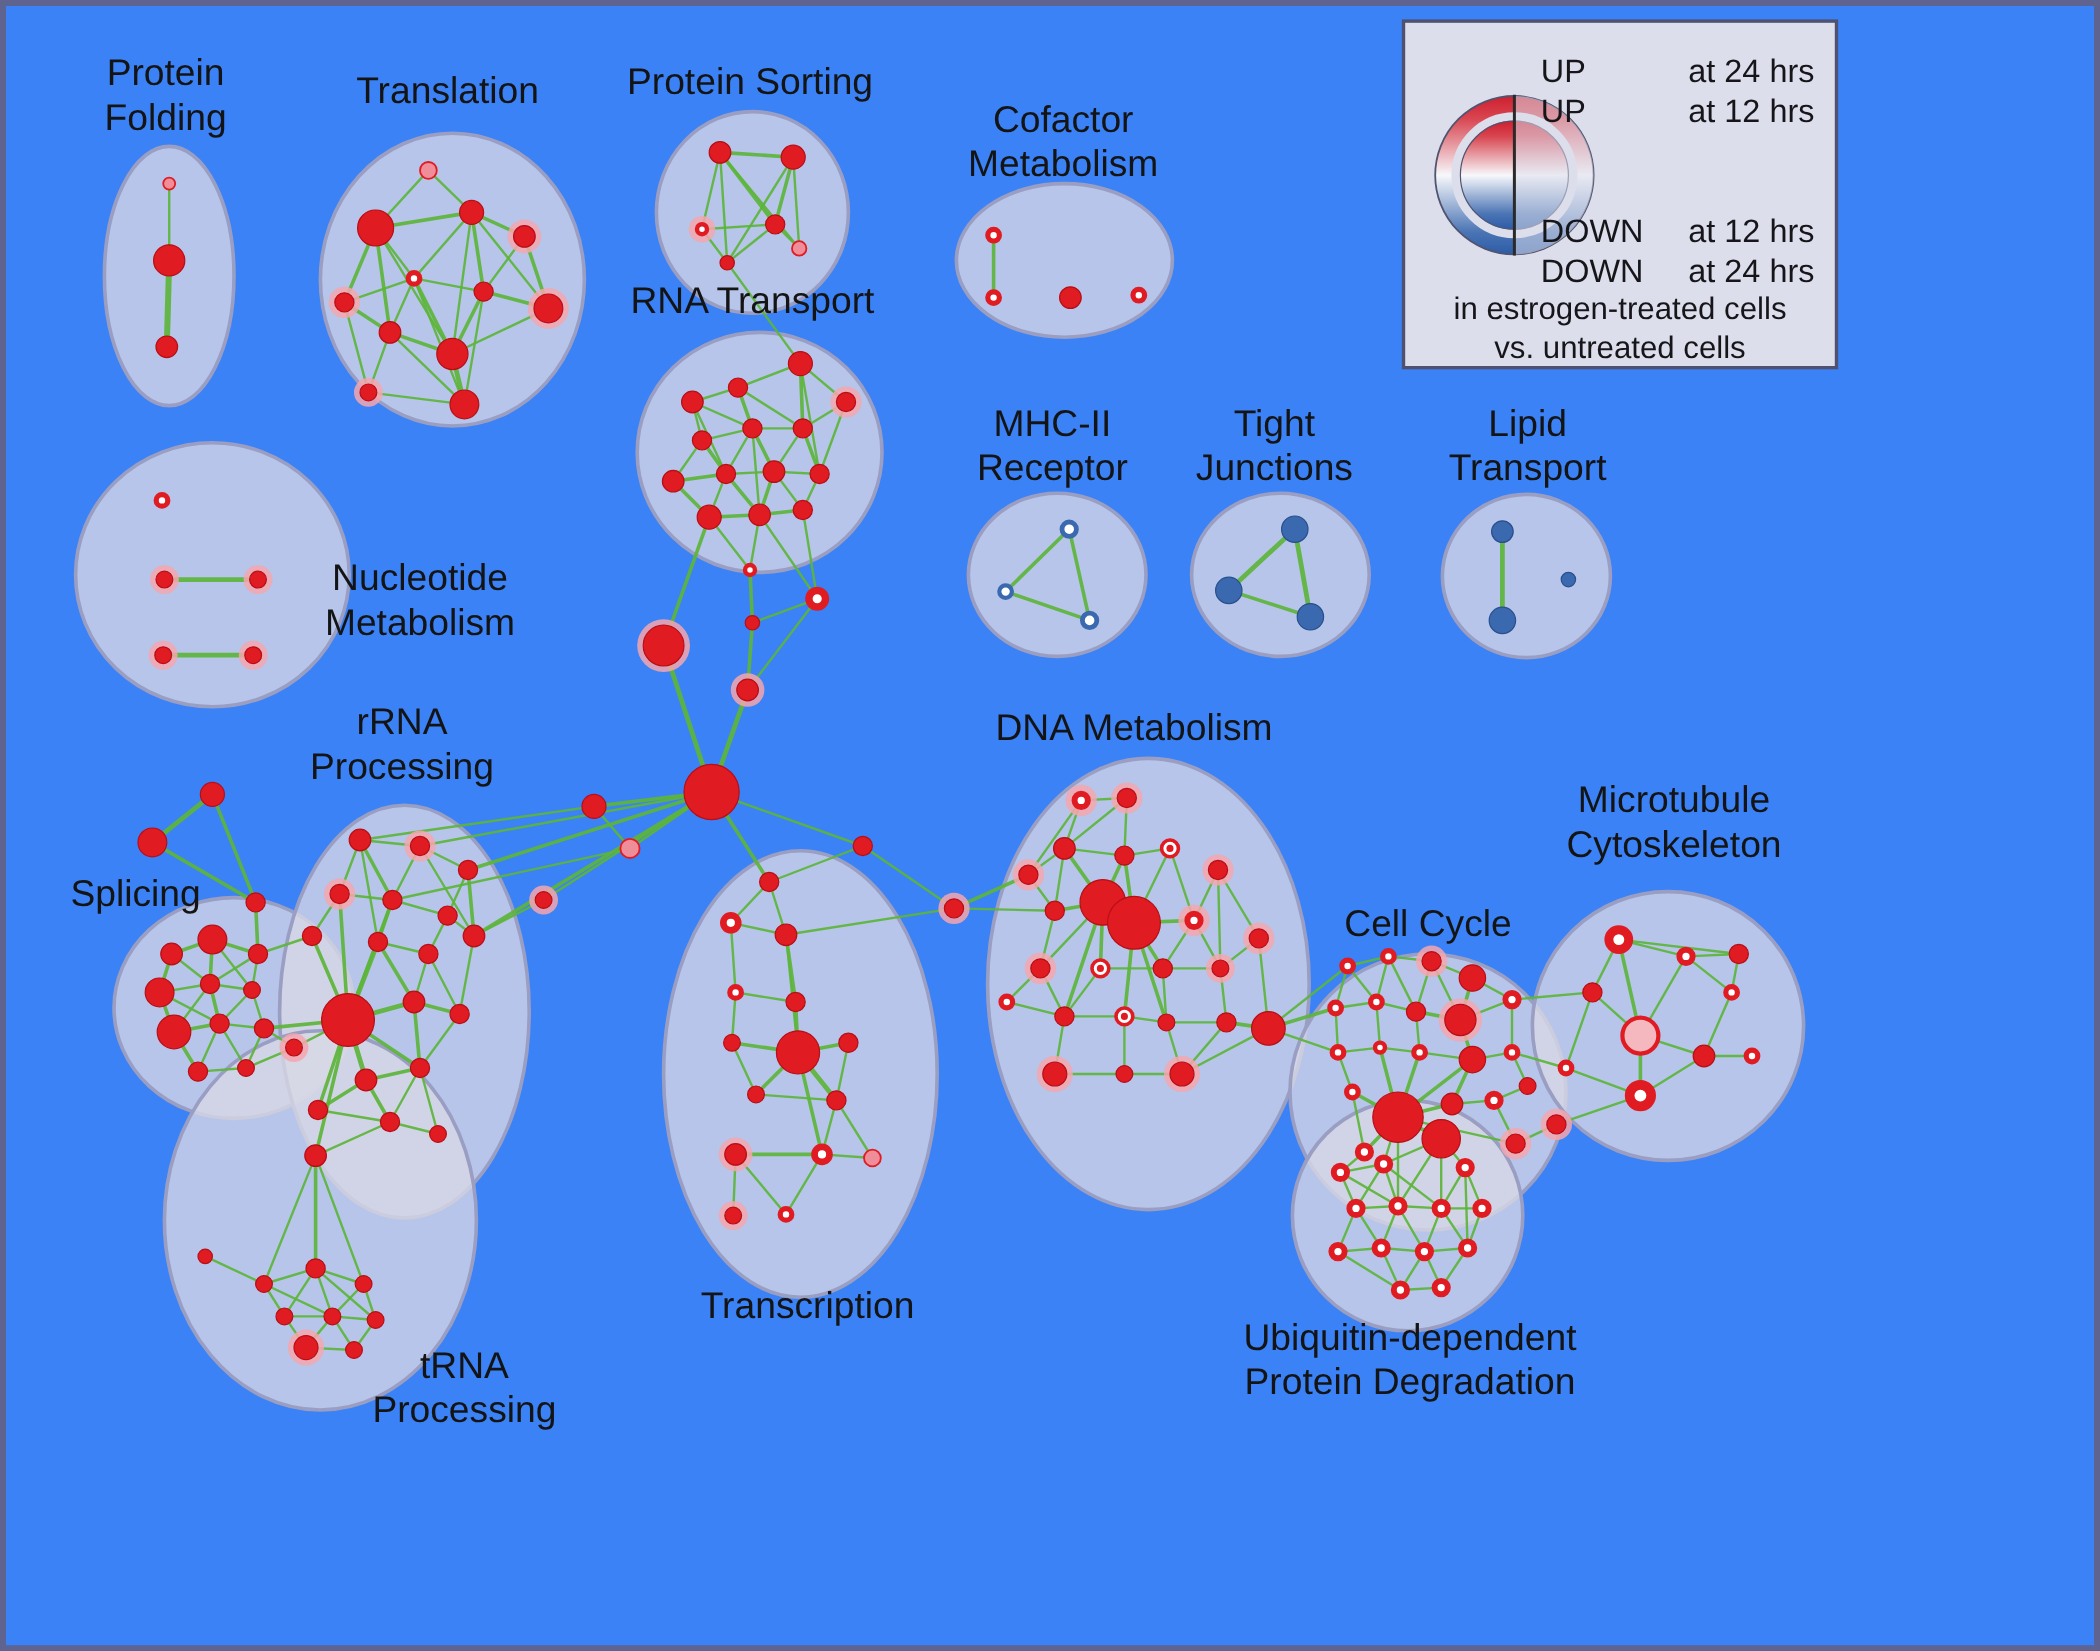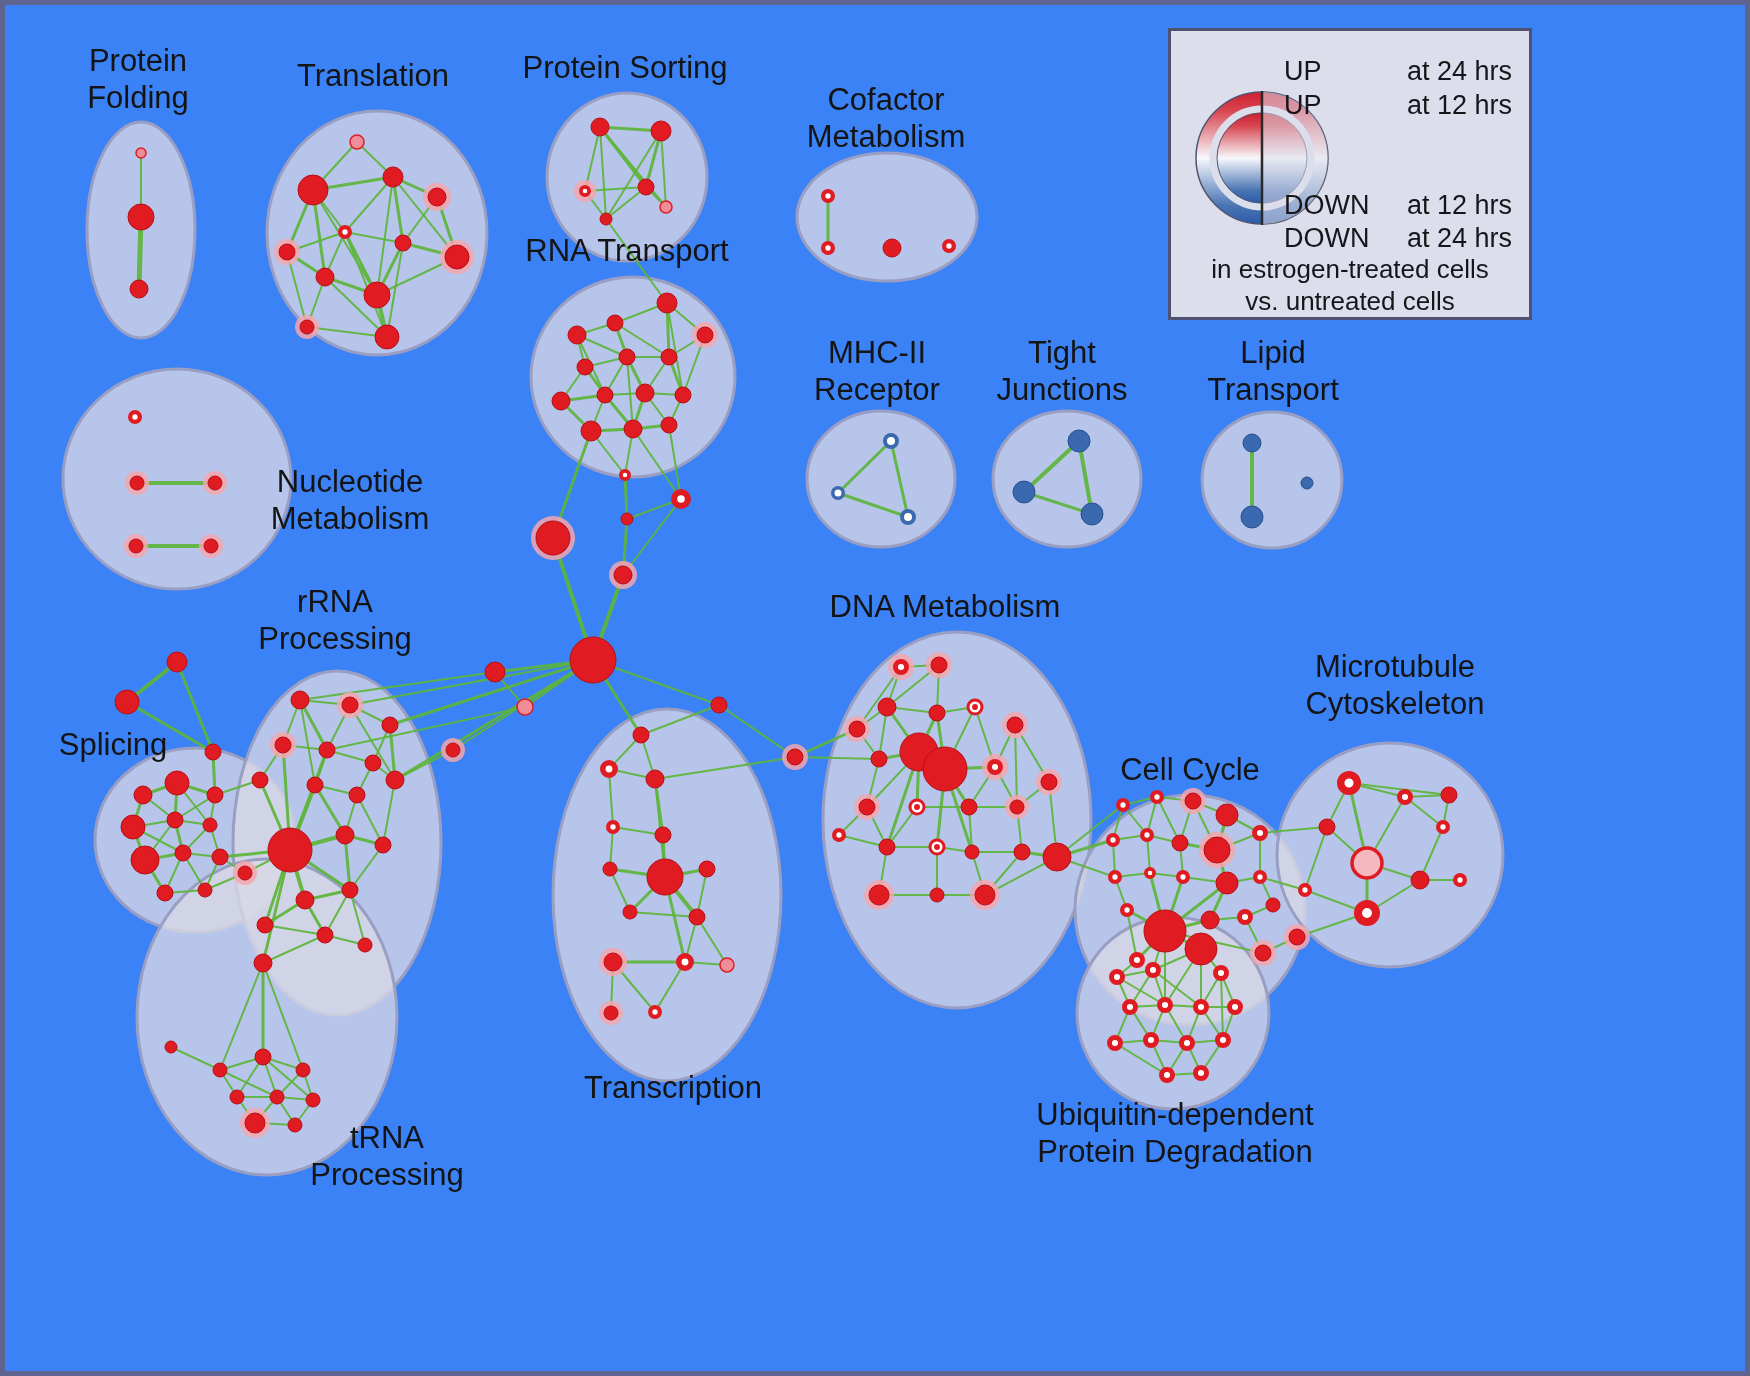--- a/index.html
+++ b/index.html
@@ -3,21 +3,21 @@
 <meta charset="utf-8">
 <style>
   html,body{margin:0;padding:0;background:#ffffff}
   .frame{
     position:relative;width:1750px;height:1376px;
     background:#3b82f6;border:5px solid #5f6390;box-sizing:border-box;
     font-family:"Liberation Sans",sans-serif;overflow:hidden;
   }
   #network{position:absolute;left:0;top:0;display:block}
   svg text{font-family:"Liberation Sans",sans-serif}
-  .legend{position:absolute;left:1163px;top:23px;width:364px;height:292px}
+  .legend{position:absolute;left:1163px;top:11px;width:364px;height:292px}
   .lg-dir,.lg-time{font-size:27px;fill:#16161a}
   .lg-foot{font-size:26px;fill:#16161a}
 </style>
 </head>
 <body>
 
 <div class="frame">
 
   <svg id="network" viewBox="0 0 1750 1376" width="1750" height="1376">
       <g>

